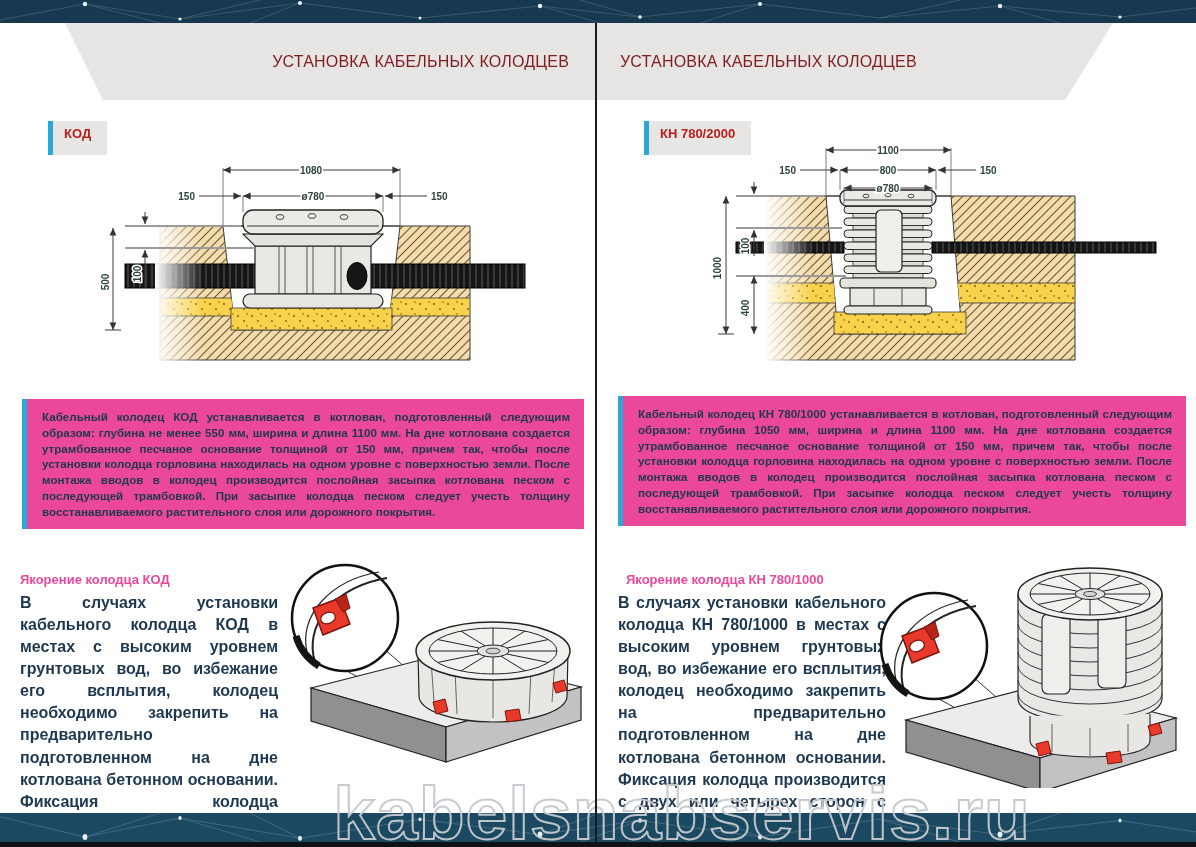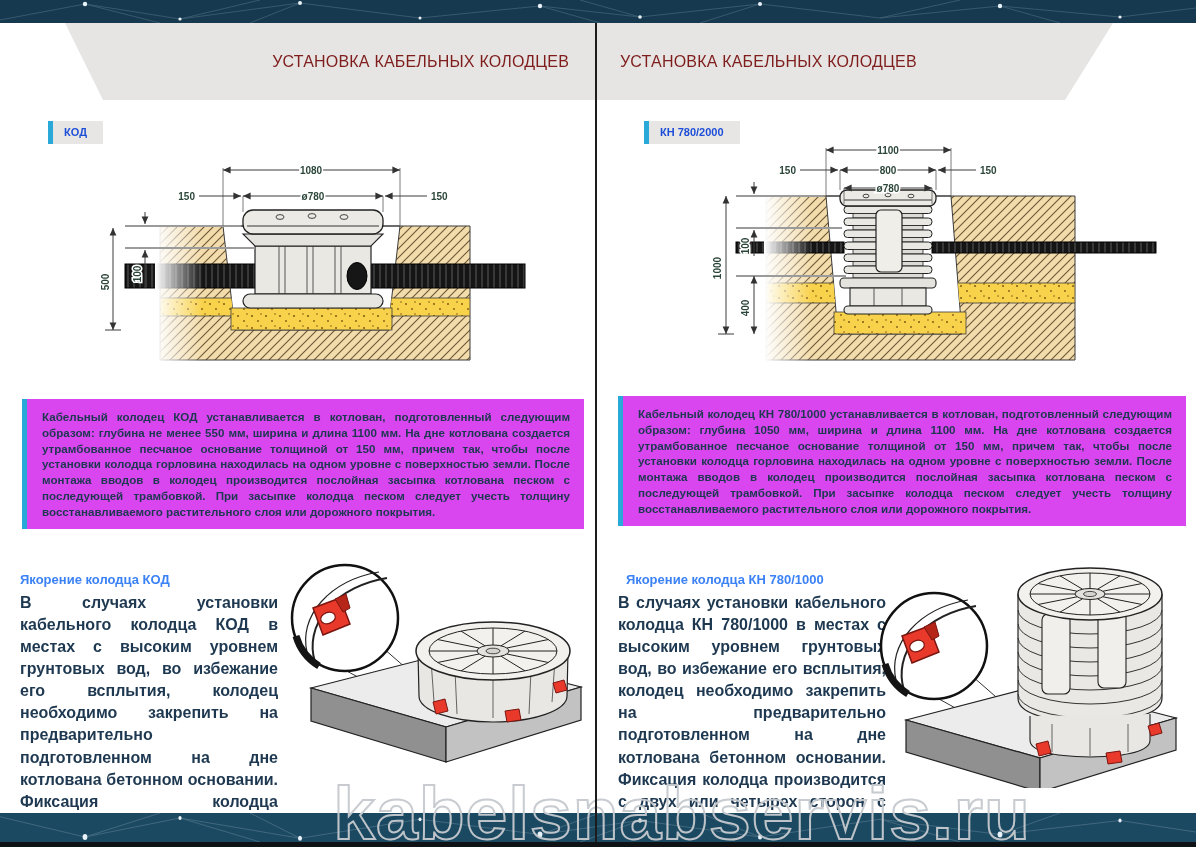--- a/index.html
+++ b/index.html
@@ -10,25 +10,25 @@
   .bar-bottom{top:813px;height:29px;background:#1a4961;}
   .black-strip{position:absolute;left:0;top:842px;width:1196px;height:5px;background:#101316;}
   .banner{position:absolute;top:23px;height:77px;background:#e6e5e3;}
   .banner-left{left:0;width:595px;clip-path:polygon(65px 0,100% 0,100% 100%,103px 100%);}
   .banner-right{left:596px;width:600px;clip-path:polygon(0 0,517px 0,469px 100%,0 100%);}
   .banner .title{position:absolute;top:50%;transform:translateY(-50%);
         font-size:16px;font-weight:normal;color:#7f1d1d;letter-spacing:.2px;white-space:nowrap;}
   .banner-left .title{right:26px;}
   .banner-right .title{left:24px;}
   .prod-label{position:absolute;background:#e7e6e4;border-left:5px solid #29a9d8;
-        padding:5px 16px 6px 11px;font-size:11px;font-weight:bold;color:#1d4ed8;white-space:nowrap;}
-  .desc{position:absolute;background:#d946ef;border-left:5px solid #29a9d8;
+        padding:5px 16px 14px 11px;font-size:13px;font-weight:bold;color:#b91c1c;white-space:nowrap;}
+  .desc{position:absolute;background:#ec4899;border-left:5px solid #29a9d8;
         padding:10px 14px 10px 15px;font-size:11.6px;line-height:1.36;font-weight:bold;
         color:#1d3850;text-align:justify;box-sizing:border-box;}
-  .anchor-title{position:absolute;font-size:13px;font-weight:bold;color:#3b82f6;}
+  .anchor-title{position:absolute;font-size:13px;font-weight:bold;color:#ec4899;}
   .anchor-text{position:absolute;font-size:16px;line-height:1.38;font-weight:bold;
         color:#1d3850;text-align:justify;}
   .divider{position:absolute;left:595px;top:23px;width:2px;height:819px;background:#1c1c1c;}
   svg{position:absolute;}
   .dimtxt{font-size:10px;font-weight:bold;fill:#2c463a;paint-order:stroke;stroke:#ffffff;stroke-width:3px;}
   .dimline{stroke:#3c3c3c;stroke-width:1;}
   .extline{stroke:#5a5a5a;stroke-width:0.8;}
   .refline{stroke:#9b9b9b;stroke-width:2;}
 </style>
 </head>

